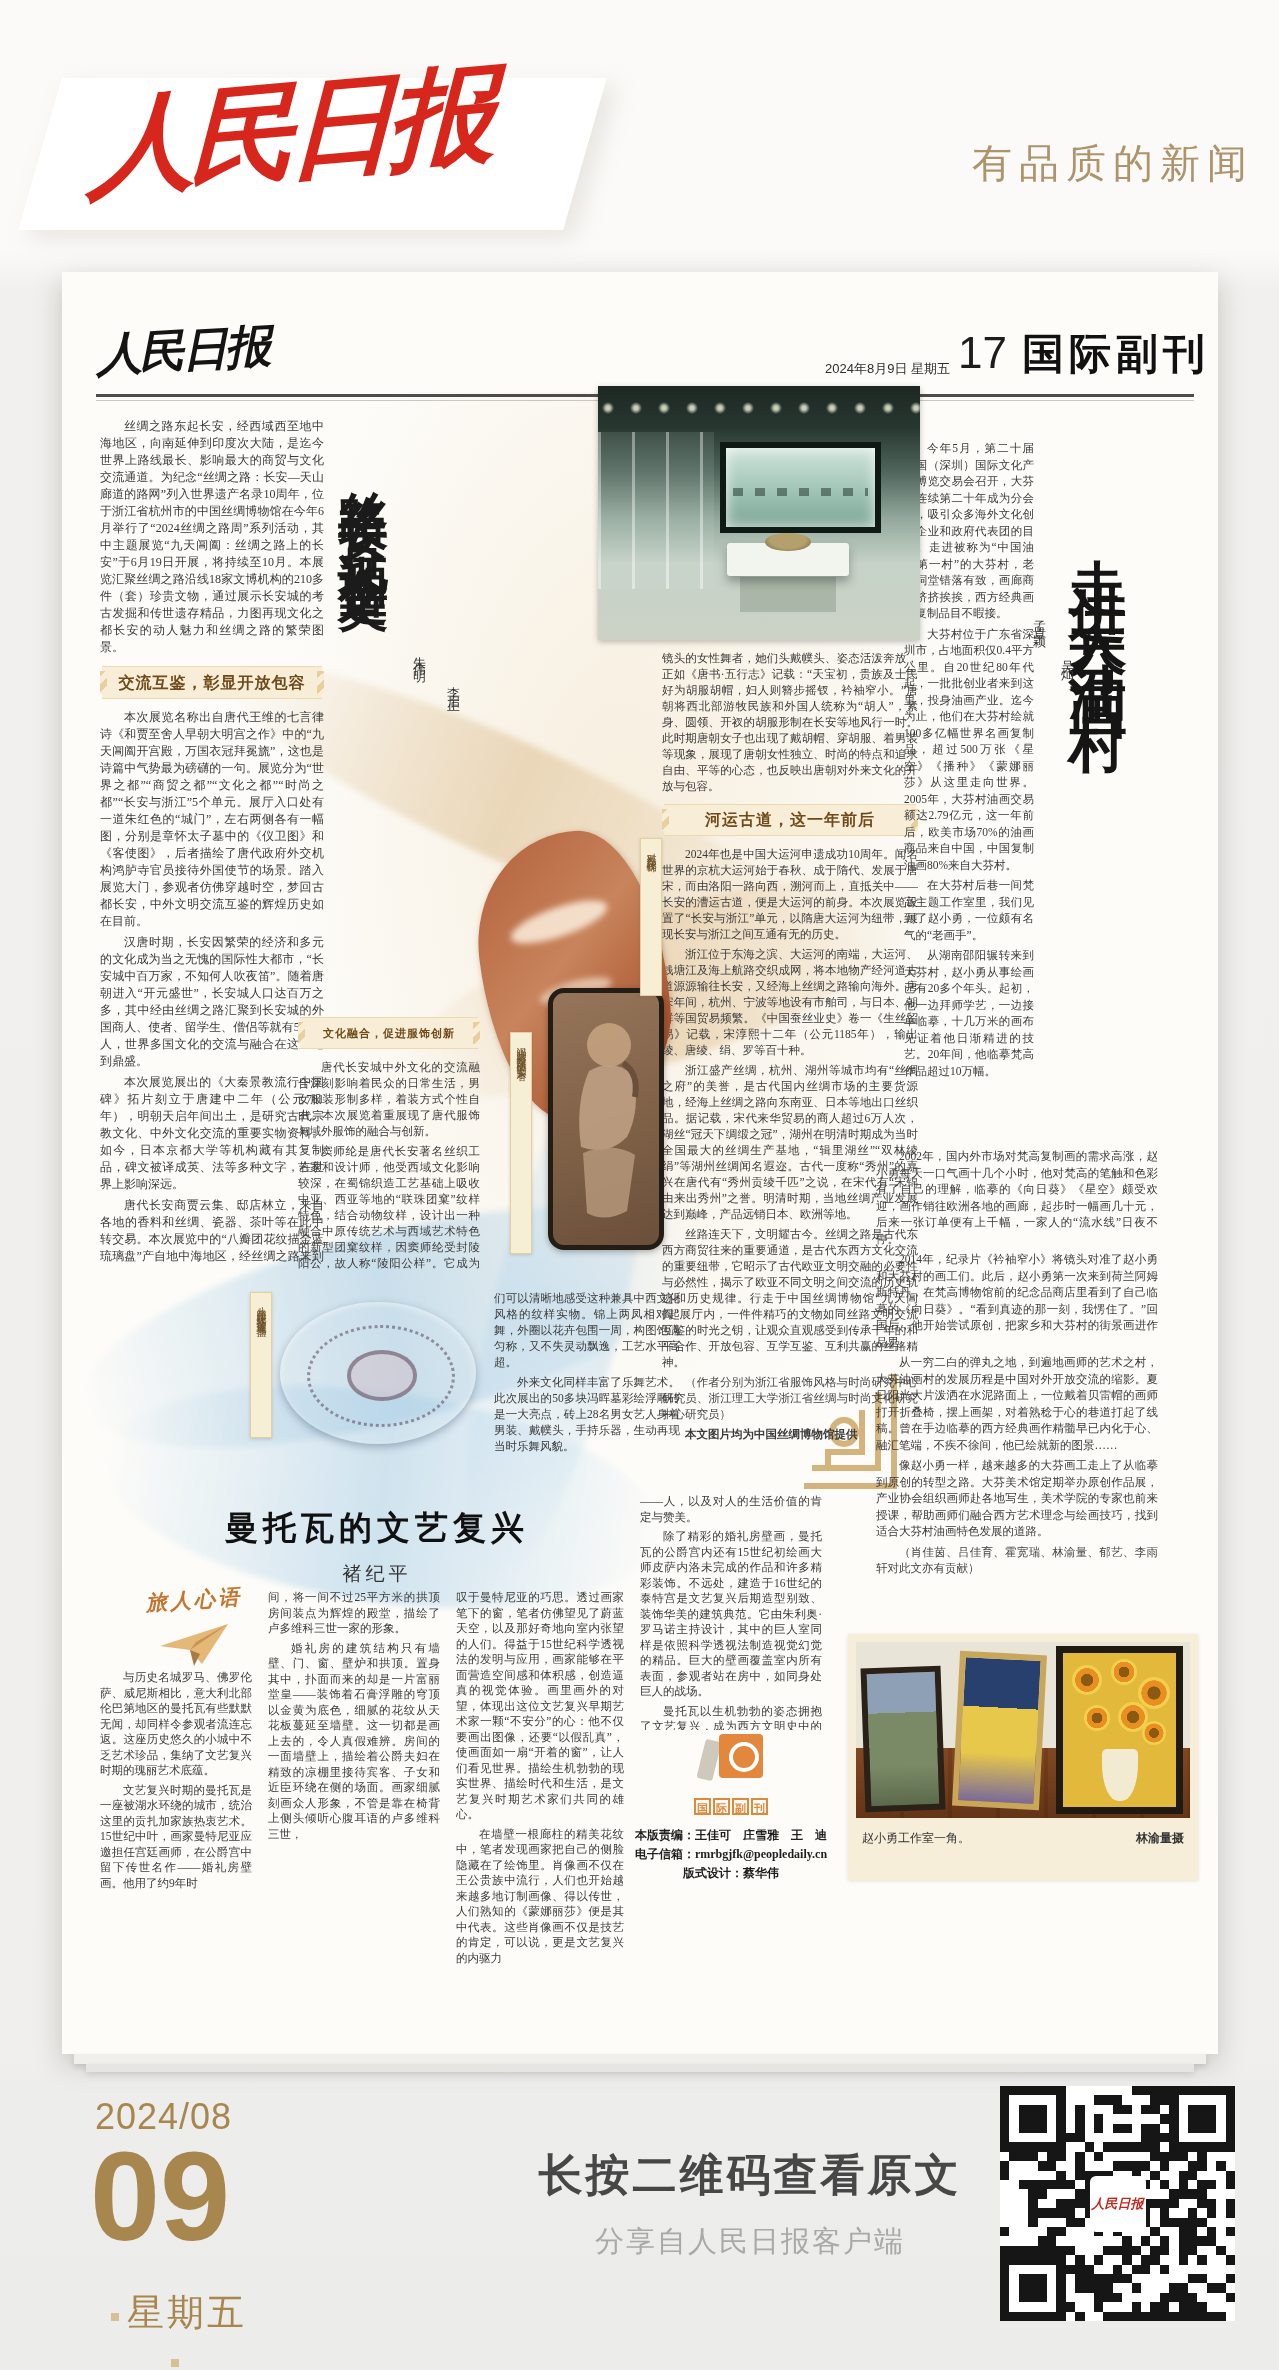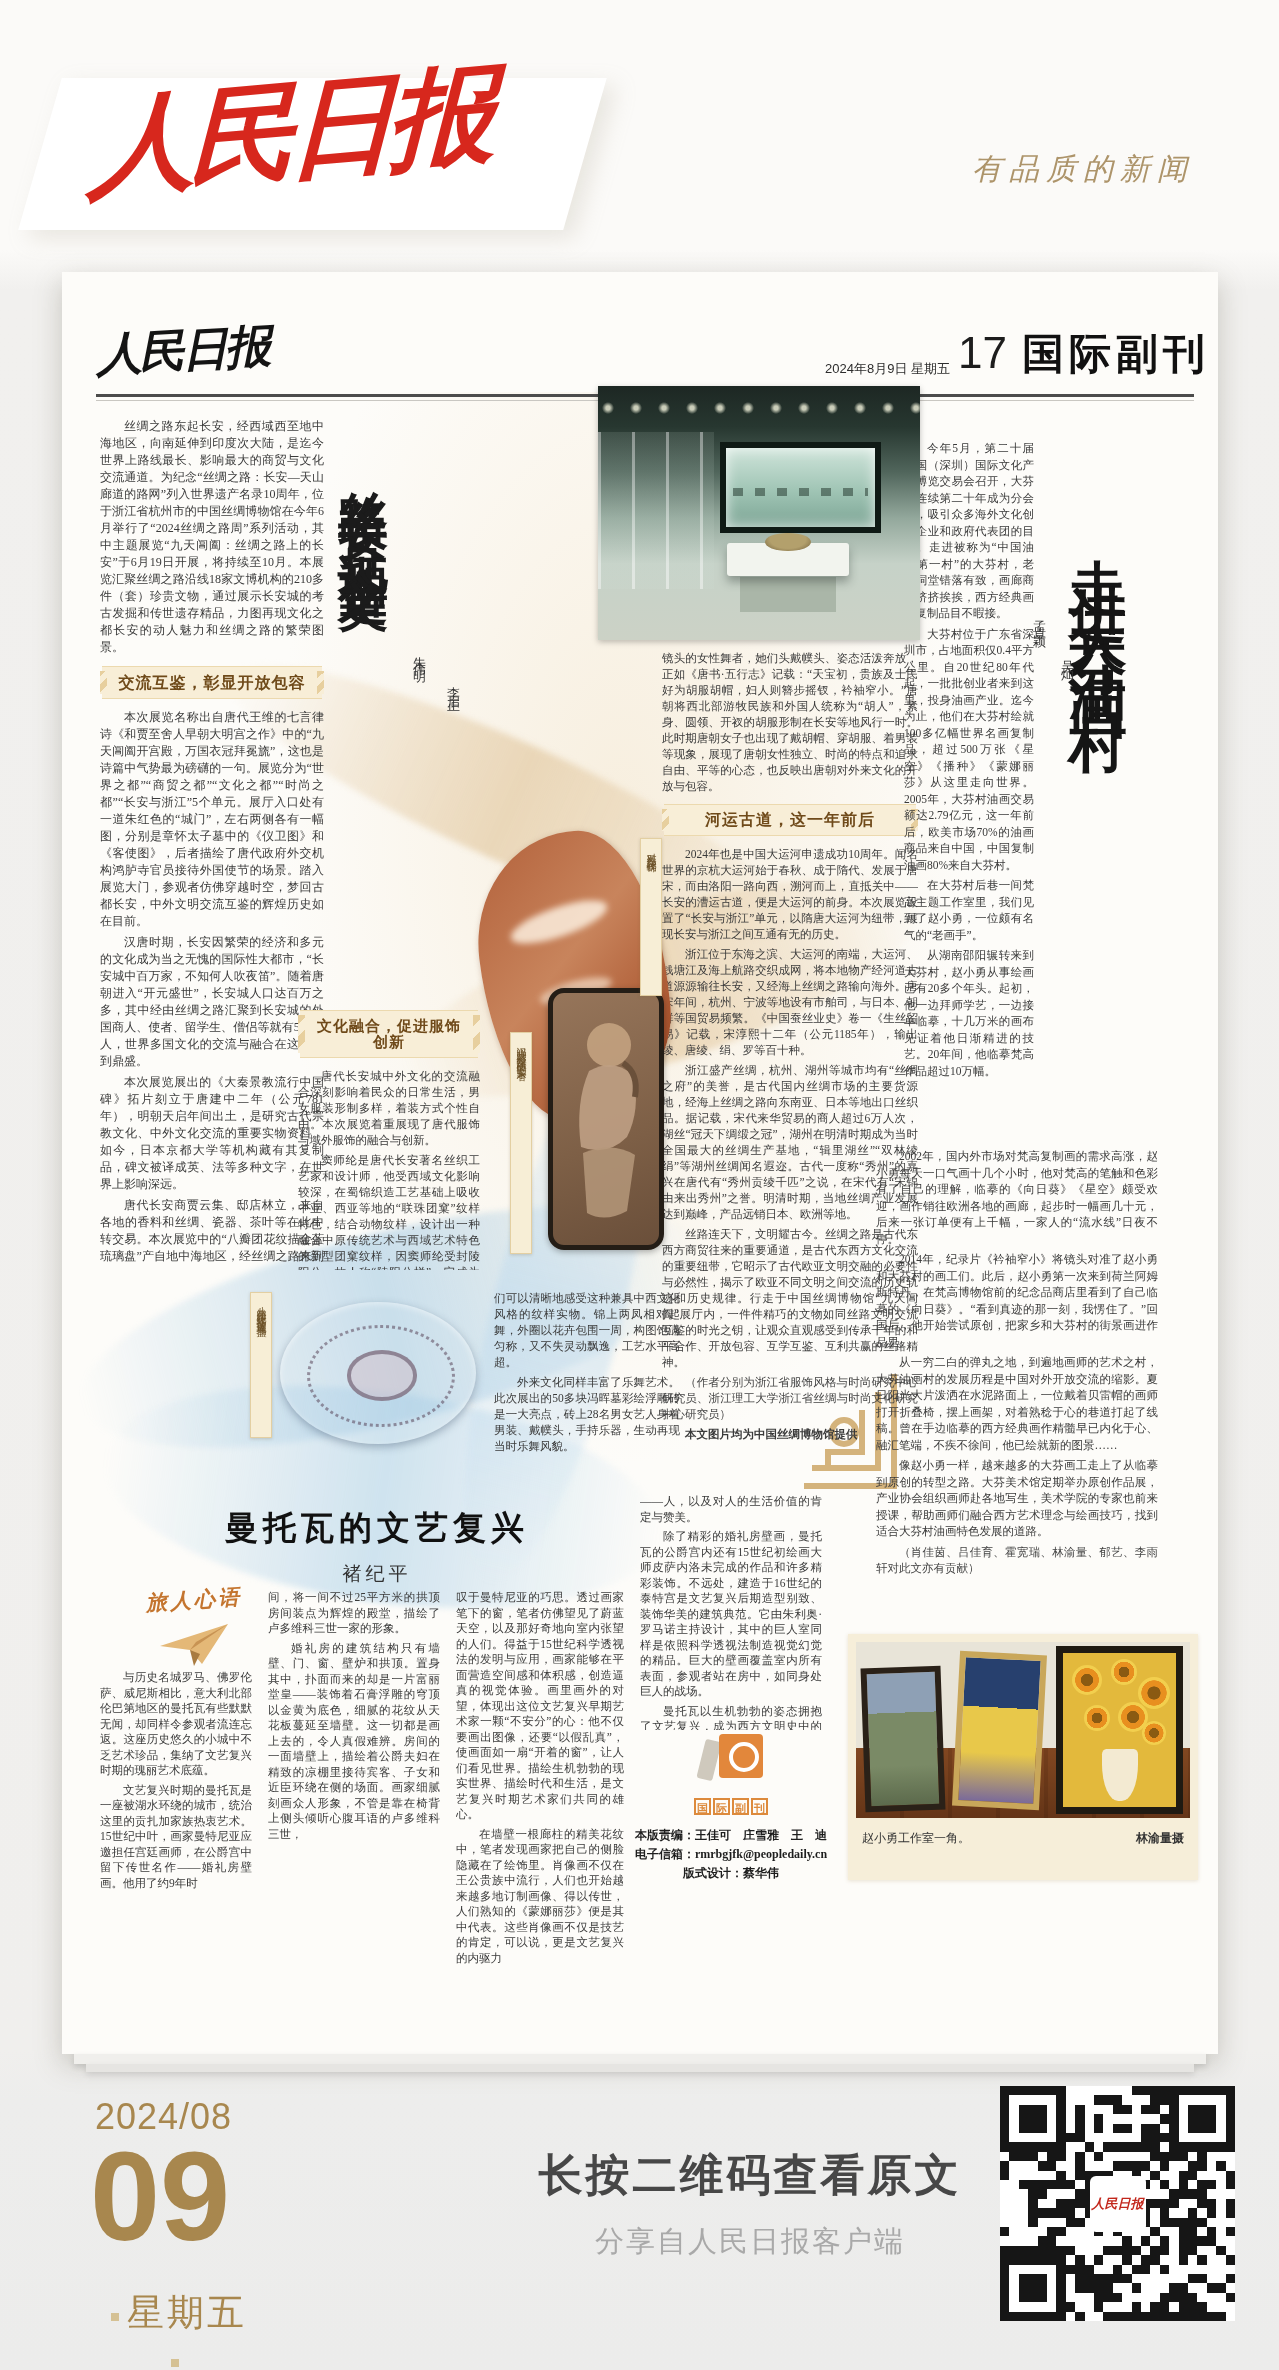--- a/index.html
+++ b/index.html
@@ -5,22 +5,22 @@
   html,body{margin:0;padding:0;background:#e9e8e6;}
   #canvas{position:relative;width:1279px;height:2370px;margin:0 auto;overflow:hidden;
     background:linear-gradient(180deg,#fbfaf8 0,#fbfaf8 250px,#f1f0ee 290px,#f0efed 2050px,#ededec 2100px,#ececeb 100%);
     font-family:"Liberation Serif",serif;}
   
   .hdr-band{position:absolute;left:40px;top:78px;width:545px;height:152px;background:#ffffff;
     transform:skewX(-16deg);box-shadow:12px 8px 22px rgba(180,170,150,.25);}
   .brand-logo{position:absolute;left:88px;top:48px;width:470px;height:190px;color:#d7271d;
     font-size:108px;font-weight:bold;font-style:italic;letter-spacing:-8px;line-height:1.5;
     transform:rotate(-5deg) skewX(-6deg);white-space:nowrap;}
-  .hdr-tagline{position:absolute;left:972px;top:149px;font-size:30px;color:#ad946a;letter-spacing:7px;
-    font-family:"Liberation Sans",sans-serif;font-style:italic;}
+  .hdr-tagline{position:absolute;left:972px;top:136px;font-size:40px;color:#ad946a;letter-spacing:7px;
+    font-family:"Liberation Sans",sans-serif;}
   
   .sheet{position:absolute;left:62px;top:272px;width:1156px;height:1782px;background:#fdfcf9;
     box-shadow:0 10px 26px rgba(90,85,70,.28);}
   .stack1{position:absolute;left:74px;top:2054px;width:1132px;height:10px;background:#f0efec;box-shadow:0 3px 6px rgba(0,0,0,.12);}
   .stack2{position:absolute;left:86px;top:2064px;width:1108px;height:8px;background:#e6e5e2;box-shadow:0 3px 6px rgba(0,0,0,.10);}
   .sheet *{box-sizing:border-box;}
   
   .wash-cream{position:absolute;left:210px;top:120px;width:700px;height:1080px;z-index:0;
     background:radial-gradient(ellipse at 50% 40%,rgba(240,222,190,.45),rgba(240,222,190,0) 70%);}
   .silk-ribbon{position:absolute;z-index:0;border-radius:50%;filter:blur(3px);}
@@ -225,21 +225,21 @@
       <p>浙江盛产丝绸，杭州、湖州等城市均有“丝绸之府”的美誉，是古代国内丝绸市场的主要货源地，经海上丝绸之路向东南亚、日本等地出口丝织品。据记载，宋代来华贸易的商人超过6万人次，湖丝“冠天下绸缎之冠”，湖州在明清时期成为当时全国最大的丝绸生产基地，“辑里湖丝”“双林绫绢”等湖州丝绸闻名遐迩。古代一度称“秀州”的嘉兴在唐代有“秀州贡绫千匹”之说，在宋代有“宋锦由来出秀州”之誉。明清时期，当地丝绸产业发展达到巅峰，产品远销日本、欧洲等地。</p>
       <p>丝路连天下，文明耀古今。丝绸之路是古代东西方商贸往来的重要通道，是古代东西方文化交流的重要纽带，它昭示了古代欧亚文明交融的必要性与必然性，揭示了欧亚不同文明之间交流的历史轨迹和历史规律。行走于中国丝绸博物馆“九天阊阖”展厅内，一件件精巧的文物如同丝路文明交流互鉴的时光之钥，让观众直观感受到传承千年的和平合作、开放包容、互学互鉴、互利共赢的丝路精神。</p>
       <p class="note">（作者分别为浙江省服饰风格与时尚研究中心研究员、浙江理工大学浙江省丝绸与时尚文化研究中心研究员）</p>
       <p class="credit-line">本文图片均为中国丝绸博物馆提供</p>
     </div>
 
     <div class="textile"></div>
     <div class="cap" style="left:578px;top:566px;height:158px;">对凤宝花纹锦</div>
 
     <div class="col f115" style="left:236px;top:728px;width:182px;height:270px;">
-      <div class="sec-band" style="margin-top:10px;font-size:15px;">文化融合，促进服饰创新</div>
+      <div class="sec-band" style="margin-top:17px;font-size:11px;">文化融合，促进服饰创新</div>
       <p>唐代长安城中外文化的交流融合深刻影响着民众的日常生活，男女服装形制多样，着装方式个性自由。本次展览着重展现了唐代服饰与域外服饰的融合与创新。</p>
       <p>窦师纶是唐代长安著名丝织工艺家和设计师，他受西域文化影响较深，在蜀锦织造工艺基础上吸收中亚、西亚等地的“联珠团窠”纹样特色，结合动物纹样，设计出一种融合中原传统艺术与西域艺术特色的新型团窠纹样，因窦师纶受封陵阳公，故人称“陵阳公样”。它成为唐朝服饰的经典图案，其后流行200余年，在丝绸之路上掀起一阵“大唐热”。唐代张彦远在绘画通史《历代名画记》中记载：“窦师纶，官益州大行台……凡创瑞锦、宫绫，章彩奇丽，蜀人谓之‘陵阳公样’。”对照本次展览中的“对凤宝花纹锦”及锦纹复原图，人</p>
     </div>
 
     <div class="relief">
       <svg width="106" height="252" viewBox="0 0 106 252">
         <circle cx="56" cy="52" r="22" fill="#c3a27f" opacity="0.9"></circle>
         <path d="M36 78 q24 -14 44 4 q8 34 -6 62 q-20 20 -46 10 q-6 -44 8 -76 z" fill="#bfa084" opacity="0.9"></path>
         <path d="M30 160 q30 -12 52 2 l-8 56 q-22 12 -40 2 z" fill="#b5987a" opacity="0.85"></path>
         <path d="M70 70 q16 10 12 34" stroke="#6a503a" stroke-width="6" fill="none"></path>

